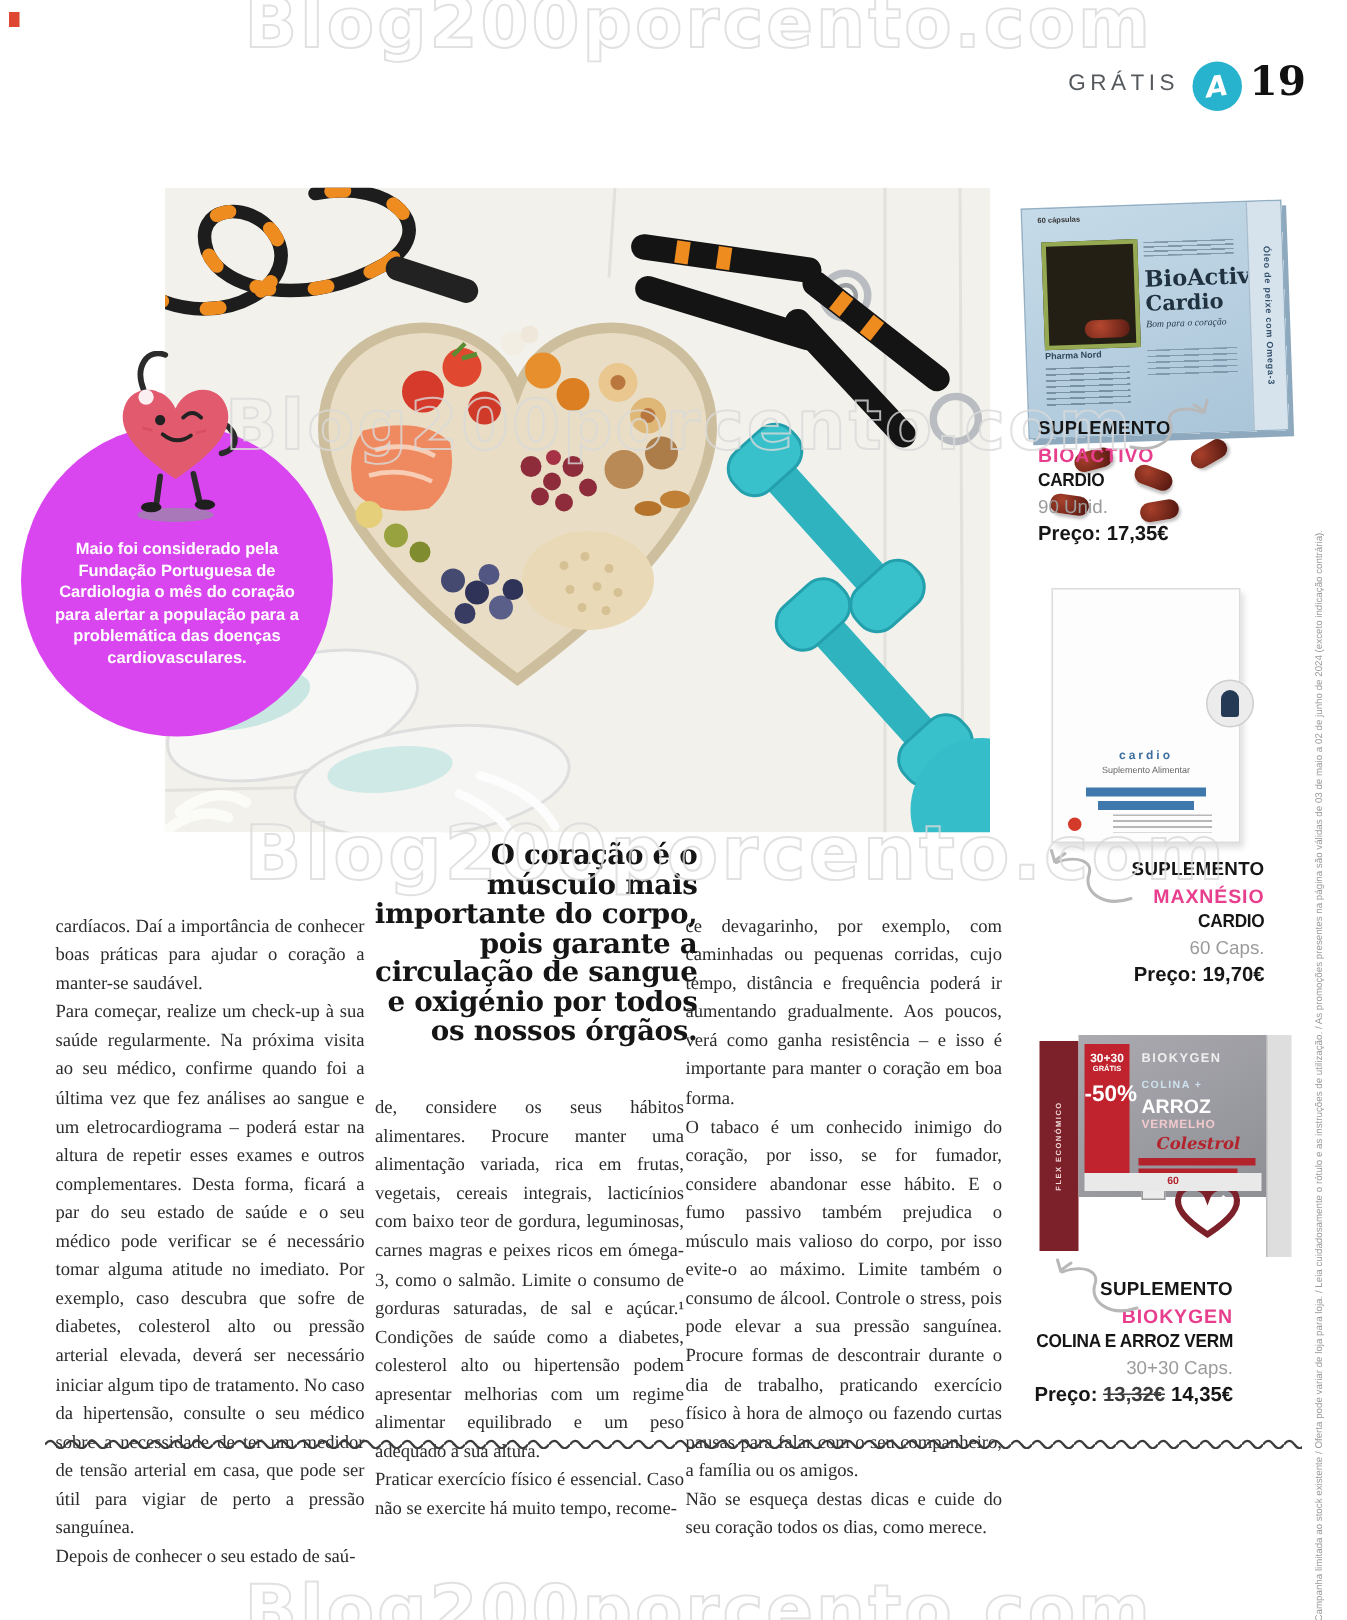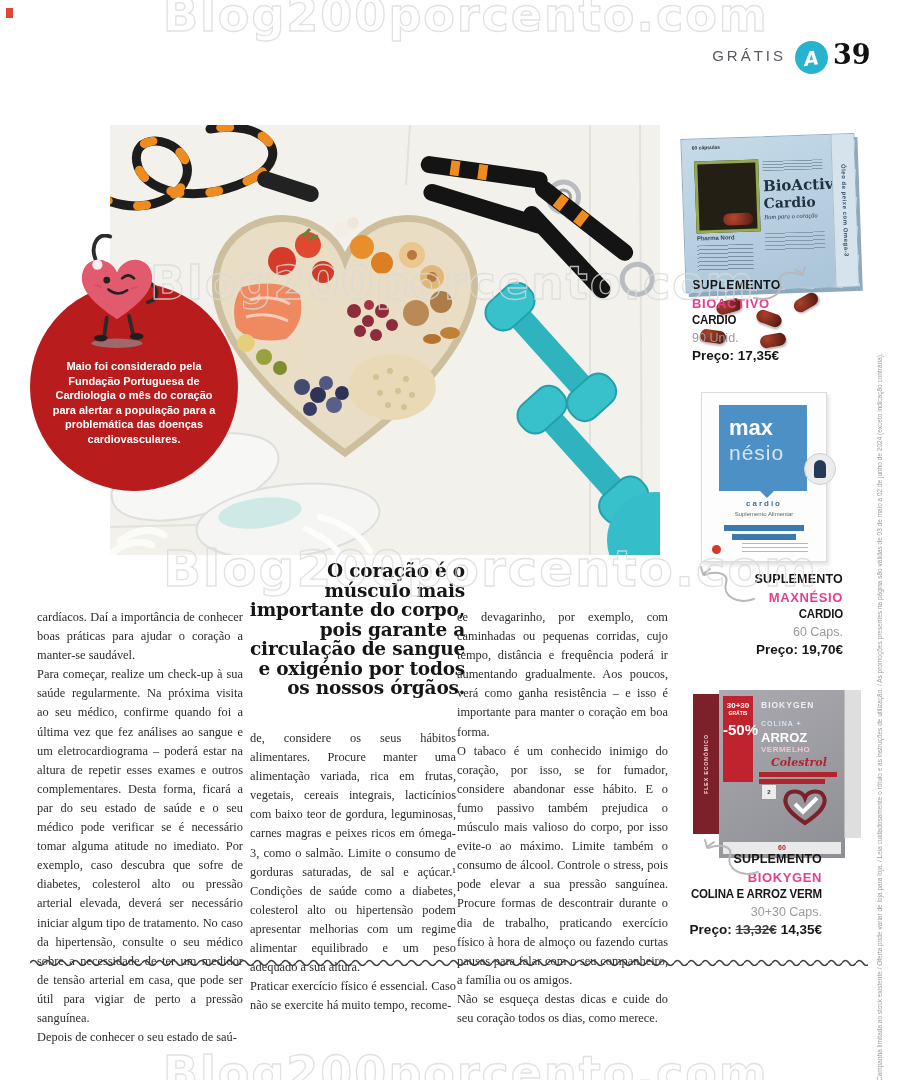--- a/index.html
+++ b/index.html
@@ -13,22 +13,22 @@
   .corner-mark{position:absolute;left:6px;top:8px;width:7px;height:10px;background:#de4833;}
   .hdr-section{position:absolute;top:47px;right:112px;font-size:15px;letter-spacing:3px;
       color:#565a5e;}
   .hdr-logo{position:absolute;top:41px;left:795px;width:33px;height:33px;border-radius:50%;
       background:#27b2cd;color:#fff;display:flex;align-items:center;justify-content:center;}
   .hdr-logo span{font:italic 700 19px "DejaVu Sans",sans-serif;transform:rotate(-8deg);}
   .hdr-page{position:absolute;top:39px;left:833px;font:700 27px "DejaVu Serif",serif;color:#111;}
   
   .photo{position:absolute;left:110px;top:125px;width:550px;height:430px;overflow:hidden;}
   
-  .circle{position:absolute;left:30px;top:283px;width:208px;height:208px;border-radius:50%;
-      background:#b91c1c;z-index:10;}
+  .circle{position:absolute;left:14px;top:283px;width:208px;height:208px;border-radius:50%;
+      background:#d946ef;z-index:10;}
   .circle-text{position:absolute;top:76px;left:14px;right:14px;text-align:center;
       font:700 11px/14.5px "Liberation Sans",sans-serif;color:#fff;}
   .mascot{position:absolute;left:50px;top:234px;width:134px;height:128px;z-index:11;}
   
   .quote{position:absolute;left:247px;top:561px;width:218px;
       font:700 18.5px/19.5px "DejaVu Serif",serif;color:#151515;letter-spacing:-.2px;text-align:right;}
   
   .col{position:absolute;font:12.4px/19.1px "Liberation Serif",serif;color:#2c2c2c;
       text-align:justify;white-space:pre-line;}
   .col1{left:37px;top:608px;width:206px;}
@@ -91,21 +91,21 @@
       font:6px "Liberation Sans";color:#666;}
   .p2band{position:absolute;left:22px;width:80px;height:6px;background:#3e78ad;}
   .p2dot{position:absolute;left:10px;top:152px;width:9px;height:9px;border-radius:50%;background:#d43a2a;}
   .p2lines{position:absolute;left:40px;top:150px;width:66px;height:12px;
       background:repeating-linear-gradient(#9a9a9a 0 1px,transparent 1px 4px);opacity:.7;}
   
   .p3wrap{position:absolute;left:693px;top:690px;width:168px;height:148px;}
   .p3spine{position:absolute;left:0;top:4px;width:26px;height:140px;background:#7c2029;}
   .p3spine span{position:absolute;top:50%;left:50%;transform:translate(-50%,-50%) rotate(-90deg);
       white-space:nowrap;font:700 5px "Liberation Sans";color:#f2d9da;letter-spacing:1px;}
-  .p3front{position:absolute;left:26px;top:0;width:126px;height:168px;
+  .p3front{position:absolute;left:26px;top:0;width:126px;height:108px;
       background:linear-gradient(150deg,#aaaab0,#8e8e95);}
   .p3red{position:absolute;left:4px;top:6px;width:30px;height:86px;background:#c0232d;
       color:#fff;text-align:center;}
   .p3red .q{font:700 8px/9px "Liberation Sans";margin-top:5px;}
   .p3red .g{font:700 5px/7px "Liberation Sans";}
   .p3red .d{font:700 15px/18px "Liberation Sans";margin-top:4px;}
   .p3brand{position:absolute;left:42px;top:10px;font:700 8.5px "Liberation Sans";
       color:#efefef;letter-spacing:1px;}
   .p3l1{position:absolute;left:42px;top:30px;font:600 7px "Liberation Sans";color:#cfe3ef;
       letter-spacing:1px;}
@@ -142,21 +142,21 @@
   <div class="wm" style="left:163px;top:-12px;">Blog200porcento.com</div>
   <div class="wm" style="left:150px;top:256px;">Blog200porcento.com</div>
   <div class="wm" style="left:163px;top:540px;font-size:50px;">Blog200porcento.com</div>
   <div class="wm" style="left:163px;top:1046px;">Blog200porcento.com</div>
 
   <div class="corner-mark"></div>
   <div class="hdr-section">GRÁTIS</div>
   <div class="hdr-logo">
       <span>A</span>
     </div>
-  <div class="hdr-page">39</div>
+  <div class="hdr-page">19</div>
 
   <div class="photo">
     <svg width="550" height="430" viewBox="0 0 550 430">
       <rect width="550" height="430" fill="#f2f1ec"></rect>
       <g stroke="#e2e1db" stroke-width="2">
         <line x1="480" y1="0" x2="480" y2="430"></line>
           <line x1="530" y1="0" x2="532" y2="430"></line>
         <line x1="0" y1="352" x2="150" y2="348"></line>
           <line x1="0" y1="402" x2="170" y2="398"></line>
         <line x1="300" y1="0" x2="296" y2="60"></line>
@@ -332,25 +332,20 @@
   </svg>
   <div class="plabels alignL" style="left:692px;top:277px;width:170px;">
     <div class="lab-cat">SUPLEMENTO</div>
     <div class="lab-brand">BIOACTIVO</div>
     <div class="lab-name">CARDIO</div>
     <div class="lab-qty">90 Unid.</div>
     <div class="lab-price"><span>Preço:</span> <span>17,35€</span></div>
   </div>
 
   <div class="p2box">
-    <div class="p2blue">
-      <div class="p2max">max</div>
-      <div class="p2nesio">nésio</div>
-      <div class="p2notch"></div>
-    </div>
     <div class="p2badge">
         <i></i>
       </div>
     <div class="p2cardio">cardio</div>
     <div class="p2tag">Suplemento Alimentar</div>
     <div class="p2band" style="top:132px;"></div>
     <div class="p2band" style="top:141px;width:64px;left:30px;"></div>
     <div class="p2dot"></div>
     <div class="p2lines"></div>
   </div>

